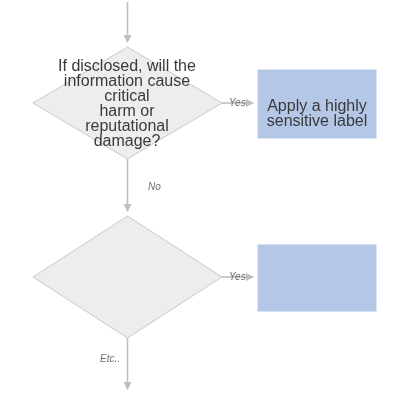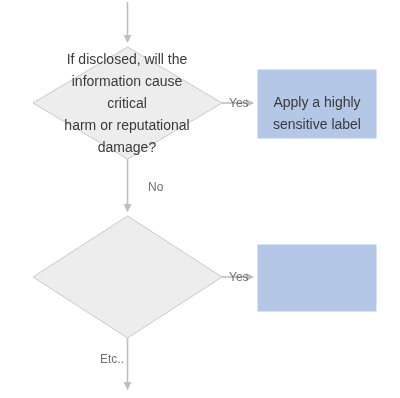--- a/index.html
+++ b/index.html
@@ -22,39 +22,40 @@
     width: 400px;
     height: 398px;
   }
   .node-text {
     position: absolute;
     display: flex;
     align-items: center;
     justify-content: center;
     text-align: center;
     color: #3a3a3a;
-    font-size: 14px;
-    line-height: 22px;
+    font-size: 16px;
+    line-height: 15px;
     pointer-events: none;
     white-space: pre-line;
   }
   .decision-text {
     width: 140px;
     left: 57px;
   }
   .process-text {
     width: 110px;
     left: 262px;
   }
   .edge-label {
     position: absolute;
     color: #6e6e6e;
-    font-size: 12px;
+    font-size: 10px;
     line-height: 10px;
     white-space: nowrap;
+    font-style: italic;
   }
 </style>
 </head>
 <body>
 
 <div id="canvas">
 
   <svg id="flow-svg" viewBox="0 0 400 398">
     <defs>
       <marker id="arrowhead" markerWidth="6" markerHeight="6" refX="4.6" refY="3" orient="auto" markerUnits="strokeWidth">

